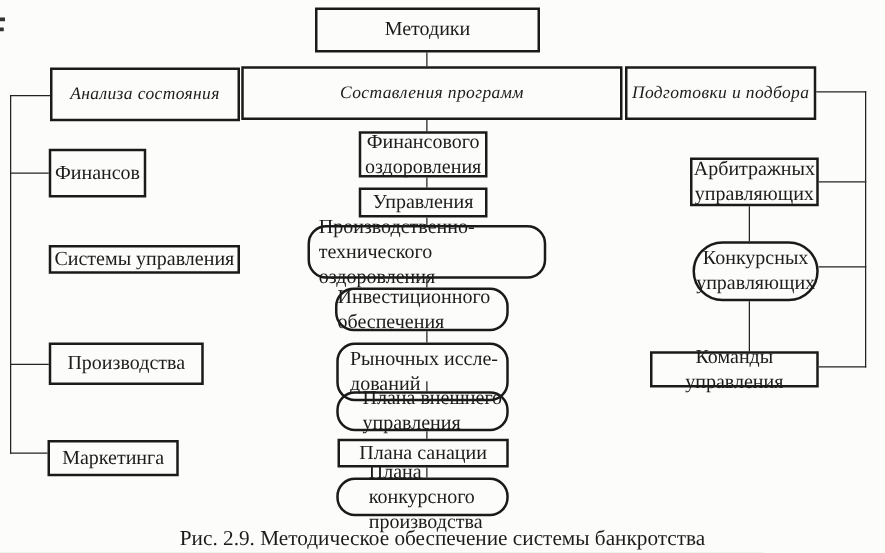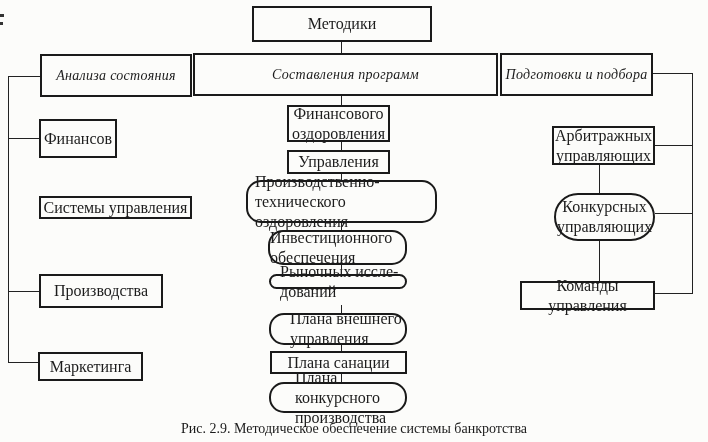--- a/index.html
+++ b/index.html
@@ -22,21 +22,21 @@
     font-size:16px;
     line-height:1.25;
     box-sizing:border-box;
   }
   .box span{white-space:pre-line;display:block;}
   .hdr{font-style:italic;font-size:14px;letter-spacing:.3px;}
   .al{justify-content:flex-start;text-align:left;border-radius:15px;}
   .line{position:absolute;background:#222;}
   .caption{
     position:absolute;left:0;right:0;top:421px;
-    text-align:center;font-size:14px;color:#1b1b1b;
+    text-align:center;font-size:17px;color:#1b1b1b;
   }
   .artifact{position:absolute;background:#333;}
 </style>
 </head>
 <body>
 
 <div class="page">
 
   <div class="artifact" style="left:0;top:14px;width:4px;height:3px;"></div>
   <div class="artifact" style="left:0;top:22px;width:3px;height:3px;"></div>
@@ -76,21 +76,21 @@
     <span>Управления</span>
   </div>
   <div class="box al" style="left:246px;top:180px;width:191px;height:43px;padding-left:7px;">
     <span>Производственно-технического
 оздоровления</span>
   </div>
   <div class="box al" style="left:268px;top:230px;width:139px;height:35px;">
     <span>Инвестиционного
 обеспечения</span>
   </div>
-  <div class="box al" style="left:269px;top:274px;width:138px;height:15px;padding-left:9px;">
+  <div class="box al" style="left:269px;top:274px;width:138px;height:47px;padding-left:9px;">
     <span>Рыночных иссле-
 дований</span>
   </div>
   <div class="box al" style="left:269px;top:313px;width:138px;height:32px;padding-left:19px;">
     <span>Плана внешнего
 управления</span>
   </div>
   <div class="box" style="left:270px;top:351px;width:137px;height:23px;">
     <span>Плана санации</span>
   </div>

